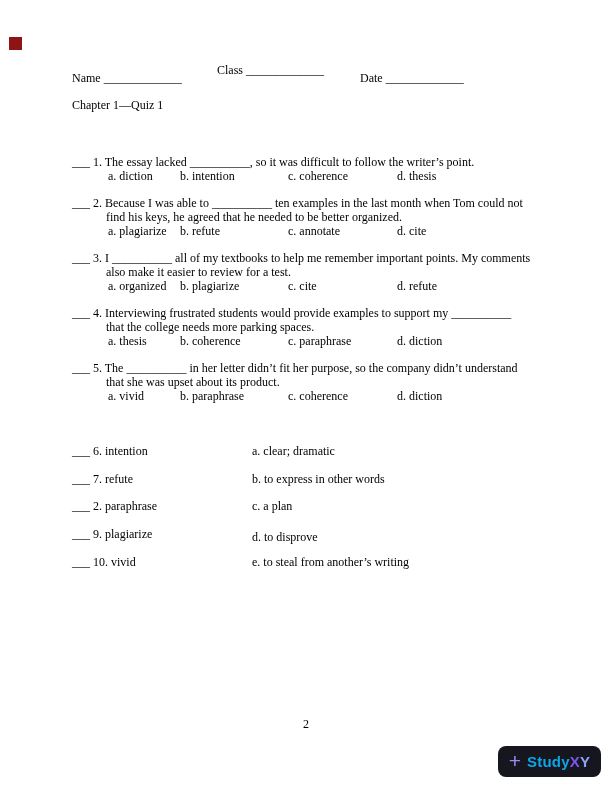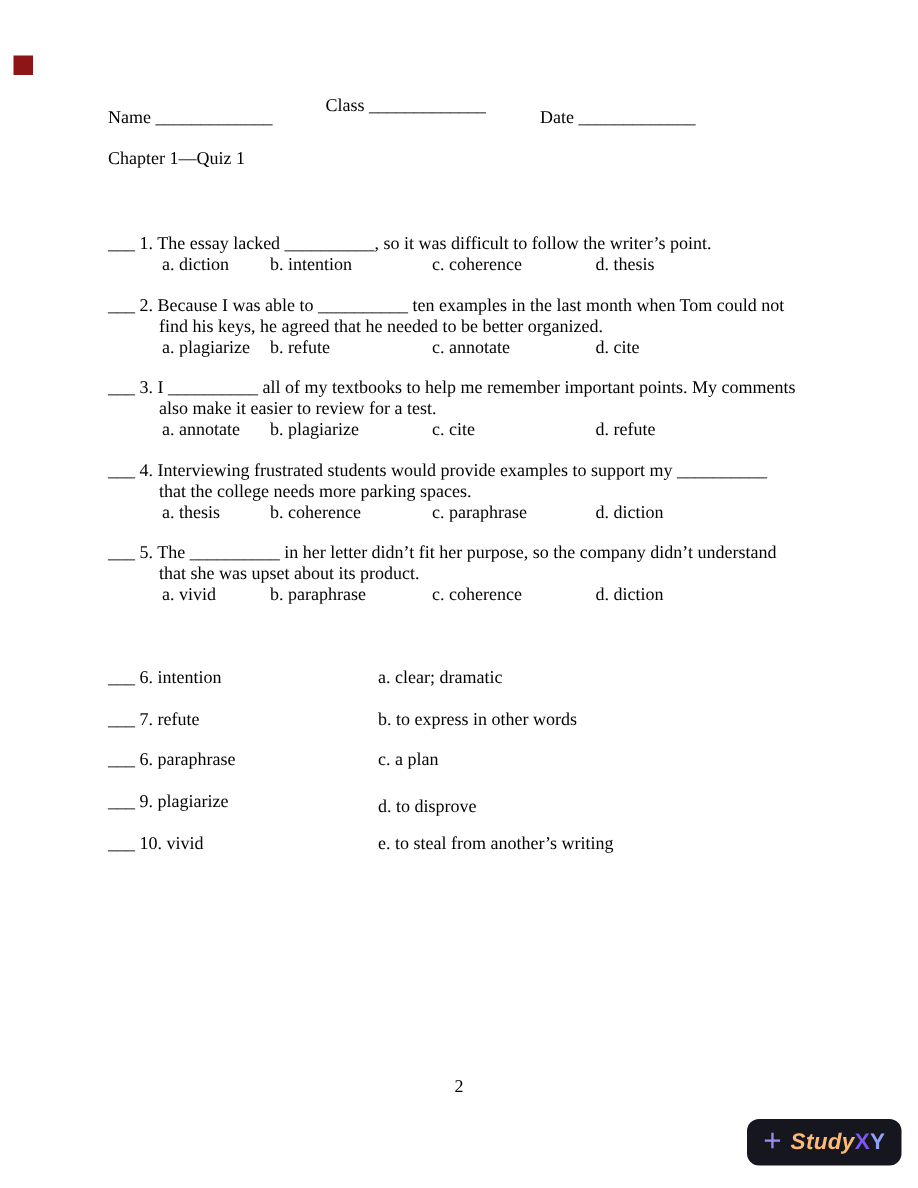--- a/index.html
+++ b/index.html
@@ -53,21 +53,21 @@
     font-weight: 400;
     line-height: 21px;
     margin-right: 6px;
     margin-top: -2px;
   }
   .logo .brand {
     font-weight: 700;
     font-size: 15px;
     letter-spacing: 0.2px;
   }
-  .logo .study { color: #fdba74; font-style: italic; }
+  .logo .study { color: #0ea5e9; }
   .logo .bx { color: #7d55ef; }
   .logo .by { color: #8fa0f6; }
 </style>
 </head>
 <body>
 
 <div class="page">
 
   <div class="marker"></div>
 
@@ -99,21 +99,21 @@
     <div class="abs" style="left:106px; top:210px">find his keys, he agreed that he needed to be better organized.</div>
     <span class="abs" style="left:108px; top:224px">a. plagiarize</span>
     <span class="abs" style="left:180px; top:224px">b. refute</span>
     <span class="abs" style="left:288px; top:224px">c. annotate</span>
     <span class="abs" style="left:397px; top:224px">d. cite</span>
   </div>
 
   <div>
     <div class="abs" style="left:72px;  top:251px">___ 3. I __________ all of my textbooks to help me remember important points. My comments</div>
     <div class="abs" style="left:106px; top:265px">also make it easier to review for a test.</div>
-    <span class="abs" style="left:108px; top:279px">a. annotate</span>
+    <span class="abs" style="left:108px; top:279px">a. organized</span>
     <span class="abs" style="left:180px; top:279px">b. plagiarize</span>
     <span class="abs" style="left:288px; top:279px">c. cite</span>
     <span class="abs" style="left:397px; top:279px">d. refute</span>
   </div>
 
   <div>
     <div class="abs" style="left:72px;  top:306px">___ 4. Interviewing frustrated students would provide examples to support my __________</div>
     <div class="abs" style="left:106px; top:320px">that the college needs more parking spaces.</div>
     <span class="abs" style="left:108px; top:334px">a. thesis</span>
     <span class="abs" style="left:180px; top:334px">b. coherence</span>
@@ -133,21 +133,21 @@
 
   <div>
     <span class="abs" style="left:72px;  top:444px">___ 6. intention</span>
     <span class="abs" style="left:252px; top:444px">a. clear; dramatic</span>
   </div>
   <div>
     <span class="abs" style="left:72px;  top:472px">___ 7. refute</span>
     <span class="abs" style="left:252px; top:472px">b. to express in other words</span>
   </div>
   <div>
-    <span class="abs" style="left:72px;  top:499px">___ 6. paraphrase</span>
+    <span class="abs" style="left:72px;  top:499px">___ 2. paraphrase</span>
     <span class="abs" style="left:252px; top:499px">c. a plan</span>
   </div>
   <div>
     <span class="abs" style="left:72px;  top:527px">___ 9. plagiarize</span>
     <span class="abs" style="left:252px; top:530px">d. to disprove</span>
   </div>
   <div>
     <span class="abs" style="left:72px;  top:555px">___ 10. vivid</span>
     <span class="abs" style="left:252px; top:555px">e. to steal from another’s writing</span>
   </div>

